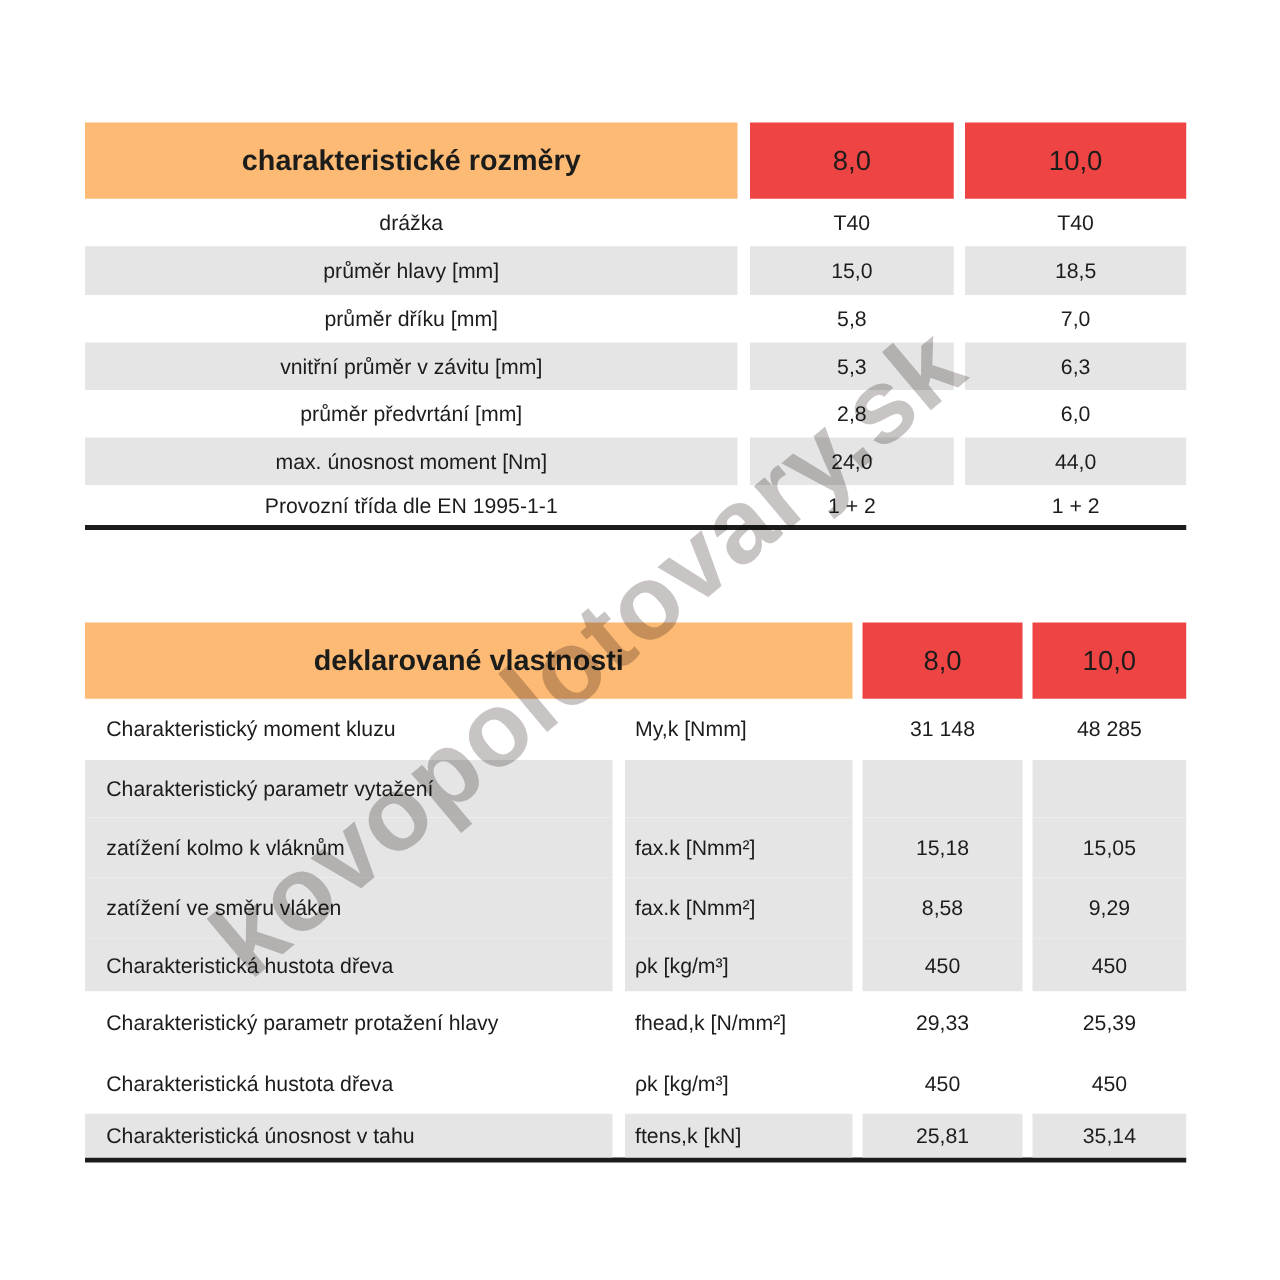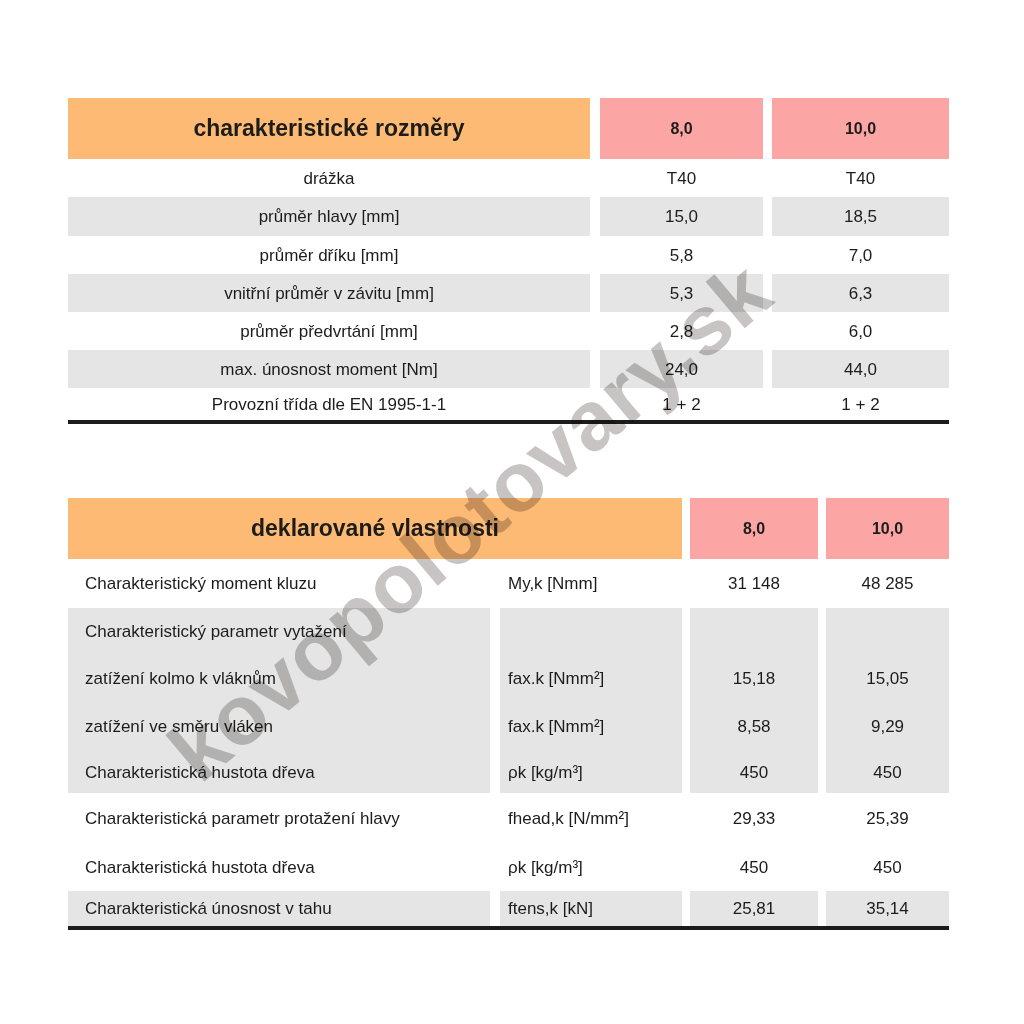--- a/index.html
+++ b/index.html
@@ -19,21 +19,21 @@
   .h45{height:35px}.h46{height:46px}.h48{height:48px}.h49{height:49px}
   .h50{height:50px}.h61{height:61px}
 
   .cell { display:flex; align-items:center; justify-content:center;
           font-size:17px; line-height:1; white-space:nowrap; }
   .lbl-left { justify-content:flex-start; padding-left:17px; }
   .indent { }
   .unit { justify-content:flex-start; padding-left:8px; }
 
   .head-dark  { background:#fdba74; font-weight:bold; font-size:23px; }
-  .head-val   { background:#fca5a5; font-weight:bold; font-size:16px; }
+  .head-val   { background:#ef4444; font-weight:normal; font-size:22px; }
   .g { background:#e5e5e5; }
   .span3 { grid-column:1 / 4; }
 
   .hline { height:4px; background:#1c1c1b; }
 
   .watermark {
     position:absolute; left:20px; top:473px; width:900px;
     text-align:center; font-size:84px; font-weight:bold; letter-spacing:1px;
     color:#c8c4c4; transform:rotate(-40deg); transform-origin:center;
     mix-blend-mode:multiply; pointer-events:none; z-index:3;
@@ -166,21 +166,21 @@
       <div class="cell lbl-left indent g">Charakteristická hustota dřeva</div>
       <div></div>
       <div class="cell unit g">ρk [kg/m³]</div>
       <div></div>
       <div class="cell g">450</div>
       <div></div>
       <div class="cell g">450</div>
     </div>
 
     <div class="t2-row h50">
-      <div class="cell lbl-left">Charakteristická parametr protažení hlavy</div>
+      <div class="cell lbl-left">Charakteristický parametr protažení hlavy</div>
       <div></div>
       <div class="cell unit">fhead,k [N/mm²]</div>
       <div></div>
       <div class="cell">29,33</div>
       <div></div>
       <div class="cell">25,39</div>
     </div>
 
     <div class="t2-row h48">
       <div class="cell lbl-left">Charakteristická hustota dřeva</div>

